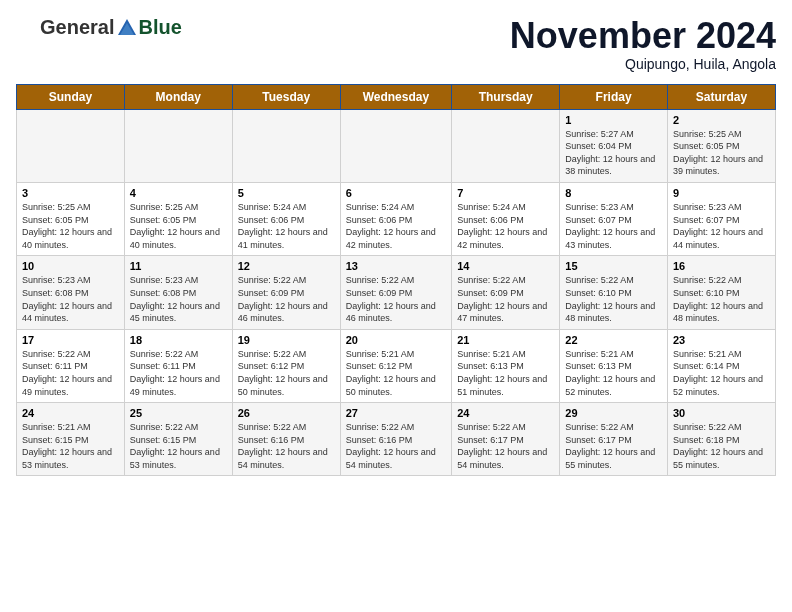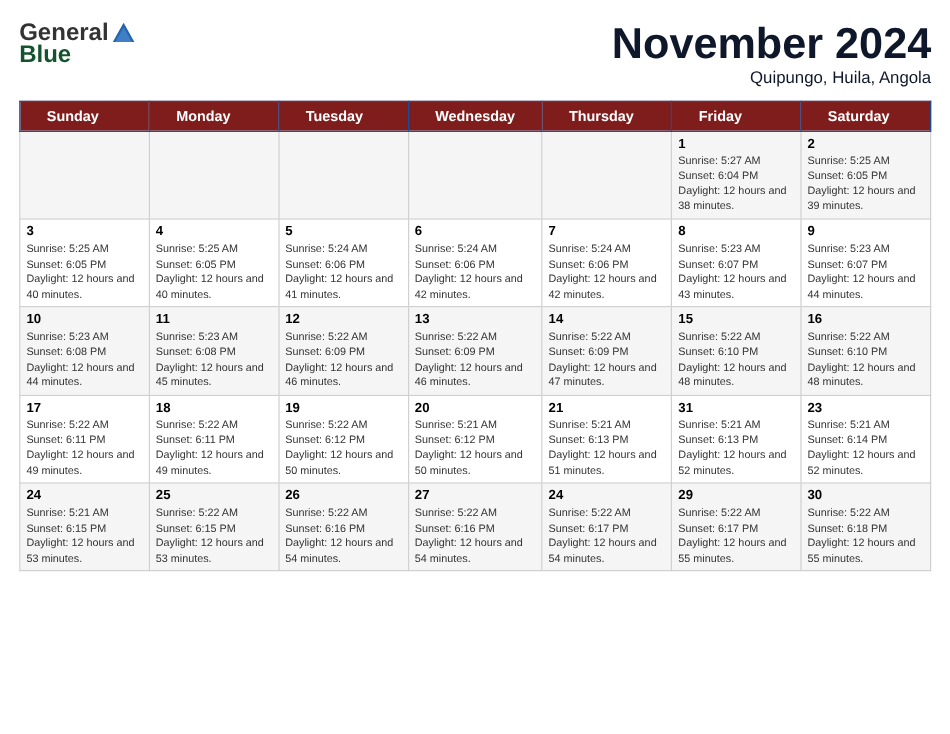--- a/index.html
+++ b/index.html
@@ -11,45 +11,46 @@
       padding: 16px;
     }
     .header {
       display: flex;
       justify-content: space-between;
       align-items: flex-start;
       margin-bottom: 12px;
     }
     .logo-area {
       display: flex;
-      flex-direction: column;
-      align-items: flex-start;
+      flex-direction: row;
+      align-items: flex-end;
+      margin-left: 24px;
     }
     .title-area {
       text-align: right;
     }
     .month-title {
       font-size: 36px;
       font-weight: bold;
       color: #0f172a;
       line-height: 1.1;
     }
     .subtitle {
       font-size: 14px;
       color: #0f172a;
     }
     table {
       width: 100%;
       border-collapse: collapse;
       font-size: 10px;
     }
     thead th {
-      background-color: #7f1d1d;
+      background-color: #a16207;
       color: #fff;
-      text-align: left;
+      text-align: center;
       padding: 5px 22px;
       font-size: 12px;
       font-weight: bold;
       border: 1px solid #1a4e99;
     }
     tbody td {
       vertical-align: top;
       border: 1px solid #d0d0d0;
       padding: 4px 5px;
       width: calc(100% / 7);
@@ -245,21 +246,21 @@
 Sunset: 6:12 PM
 Daylight: 12 hours and 50 minutes.</div>
         </td>
         <td>
           <span class="day-number">21</span>
           <div class="day-info" style="white-space: pre-line;">Sunrise: 5:21 AM
 Sunset: 6:13 PM
 Daylight: 12 hours and 51 minutes.</div>
         </td>
         <td>
-          <span class="day-number">31</span>
+          <span class="day-number">22</span>
           <div class="day-info" style="white-space: pre-line;">Sunrise: 5:21 AM
 Sunset: 6:13 PM
 Daylight: 12 hours and 52 minutes.</div>
         </td>
         <td>
           <span class="day-number">23</span>
           <div class="day-info" style="white-space: pre-line;">Sunrise: 5:21 AM
 Sunset: 6:14 PM
 Daylight: 12 hours and 52 minutes.</div>
         </td>

